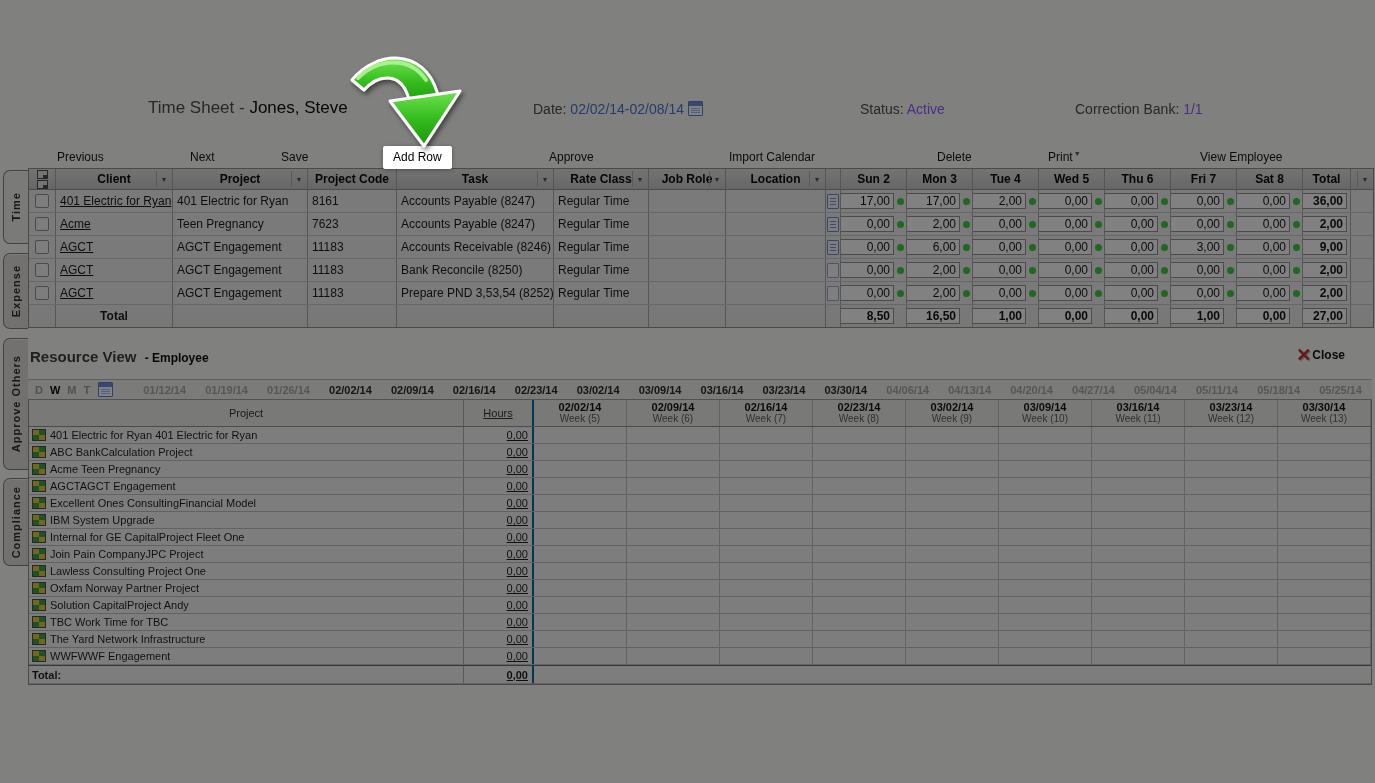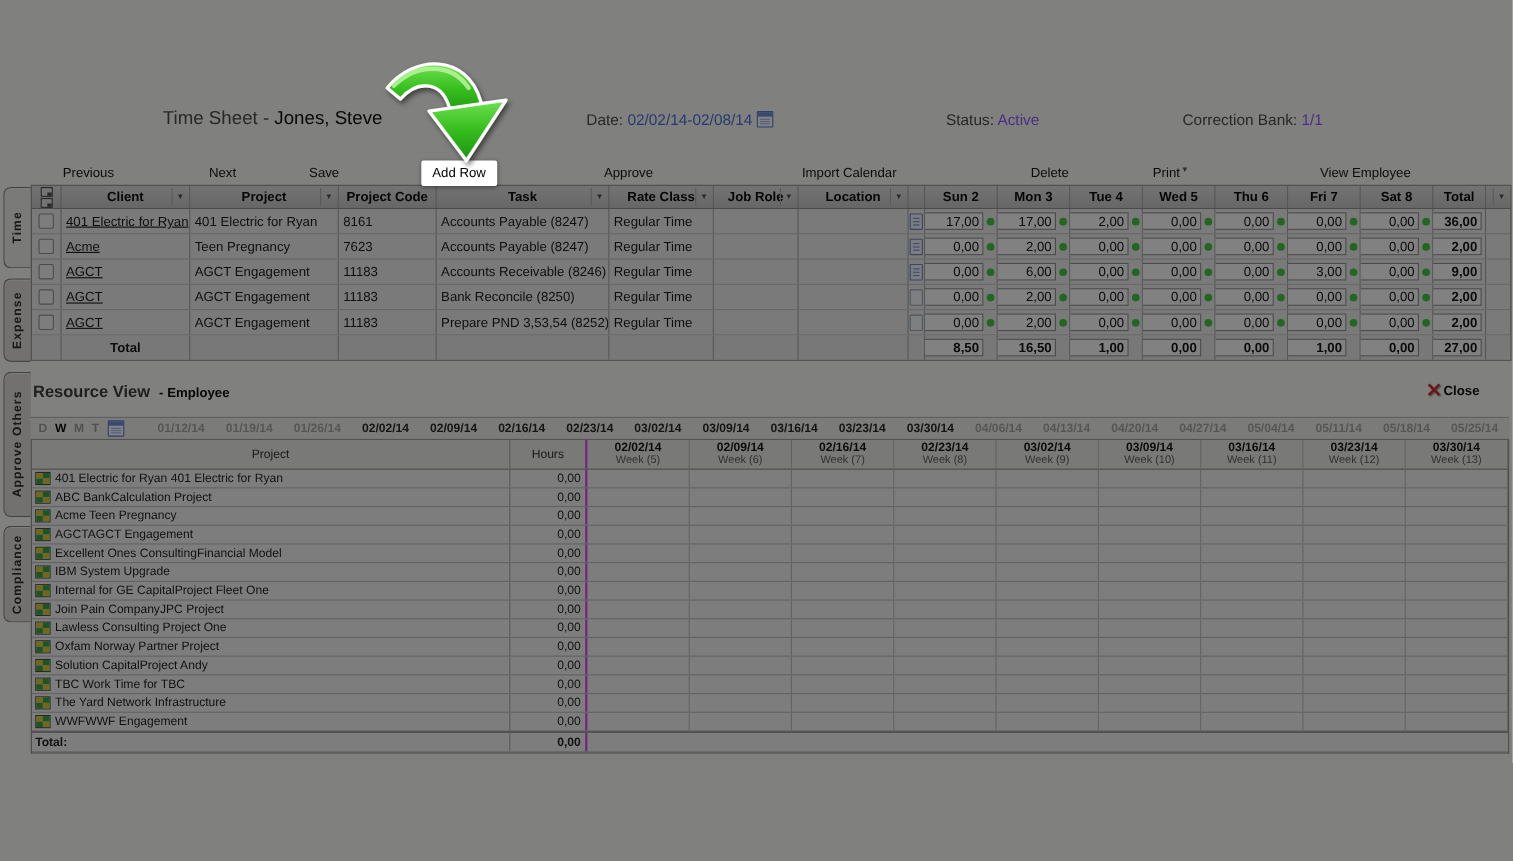--- a/index.html
+++ b/index.html
@@ -96,21 +96,21 @@
   .rv-dates{flex:1;display:flex;justify-content:space-between;padding:0 10px 0 26px;}
   .rv-dates .d{cursor:pointer;color:#2a2a2a;}
   .rv-dates .d.muted{color:#a3a3a3;}
   .rv{position:absolute;left:28px;top:400px;width:1344px;border:1px solid #8a8a8a;border-top:none;
     background:#ecedec;box-sizing:border-box;}
   .rv-row{display:flex;height:16px;border-bottom:1px solid #b9b9b9;align-items:stretch;}
   .rv-row.head{height:26px;border-bottom:1px solid #8f8f8f;background:#e4e4e2;}
   .rv-c{display:flex;align-items:center;font-size:11px;color:#1f1f1f;box-sizing:border-box;
     overflow:hidden;white-space:nowrap;}
   .rv-proj{width:435px;border-right:1px solid #a9a9a9;padding:0 3px;}
-  .rv-hours{width:70px;border-right:2px solid #d946ef;justify-content:flex-end;padding:0 4px;}
+  .rv-hours{width:70px;border-right:2px solid #0369a1;justify-content:flex-end;padding:0 4px;text-decoration:underline;}
   .rv-week{width:93px;border-right:1px solid #bcbcbc;justify-content:center;flex-direction:column;line-height:11px;}
   .rv-row.head .rv-proj,.rv-row.head .rv-hours{justify-content:center;color:#333;}
   .rv-week .wd{font-weight:bold;color:#161616;}
   .rv-week .wn{font-size:10px;color:#5c5c5c;}
   .rv-row .rv-proj .sheet{margin-right:4px;}
   .sheet{width:12px;height:10px;border:1px solid #44504a;background:#fff;display:grid;
     grid-template-columns:1fr 1fr;grid-template-rows:1fr 1fr;flex:0 0 auto;}
   .sheet b:nth-child(1){background:#d8c23a;}
   .sheet b:nth-child(2){background:#3f9c43;}
   .sheet b:nth-child(3){background:#3f9c43;}

